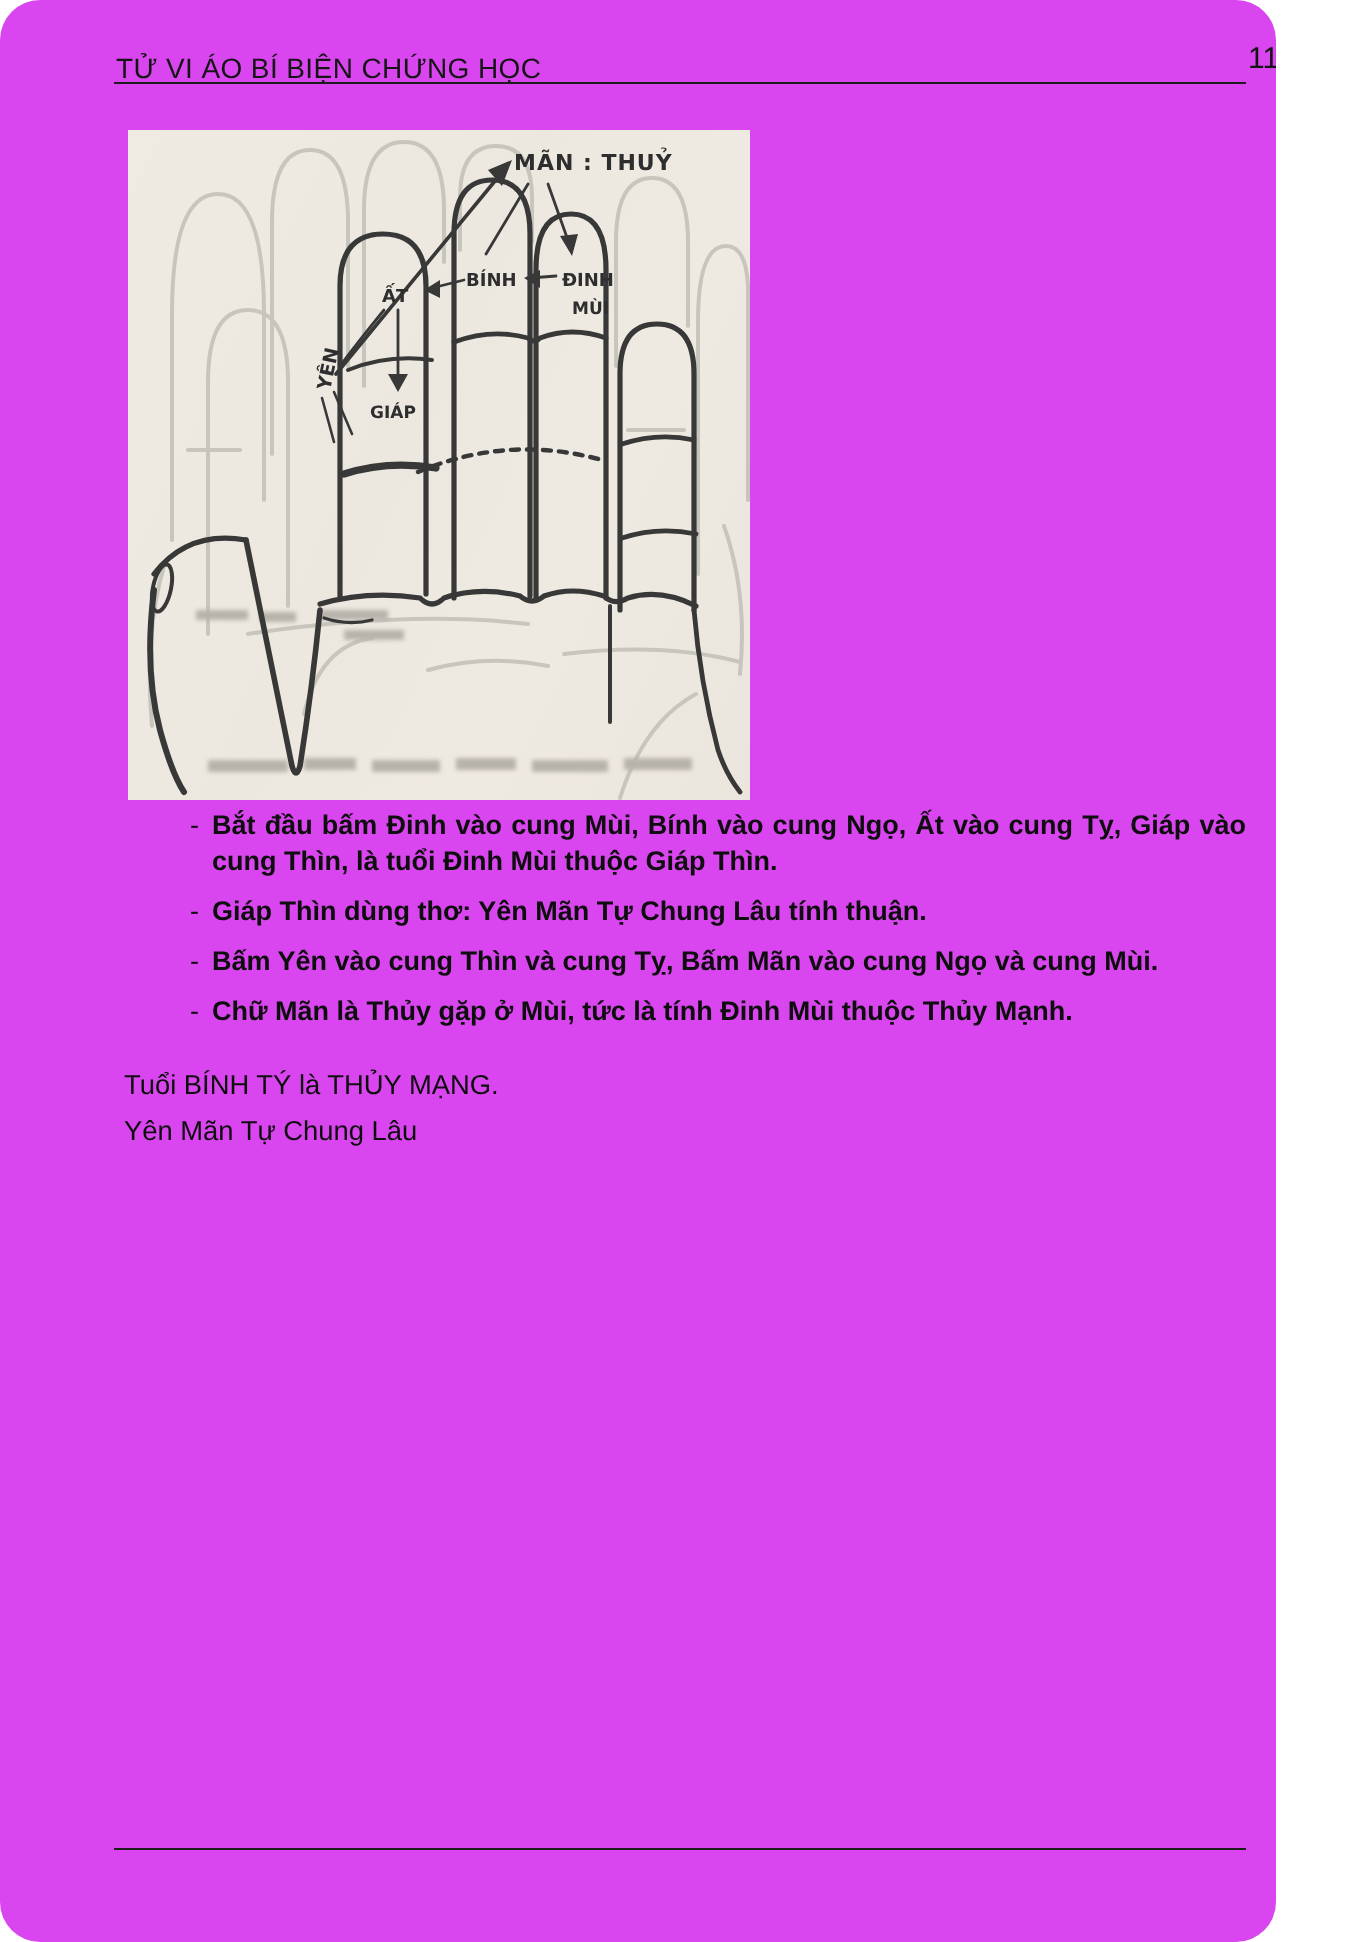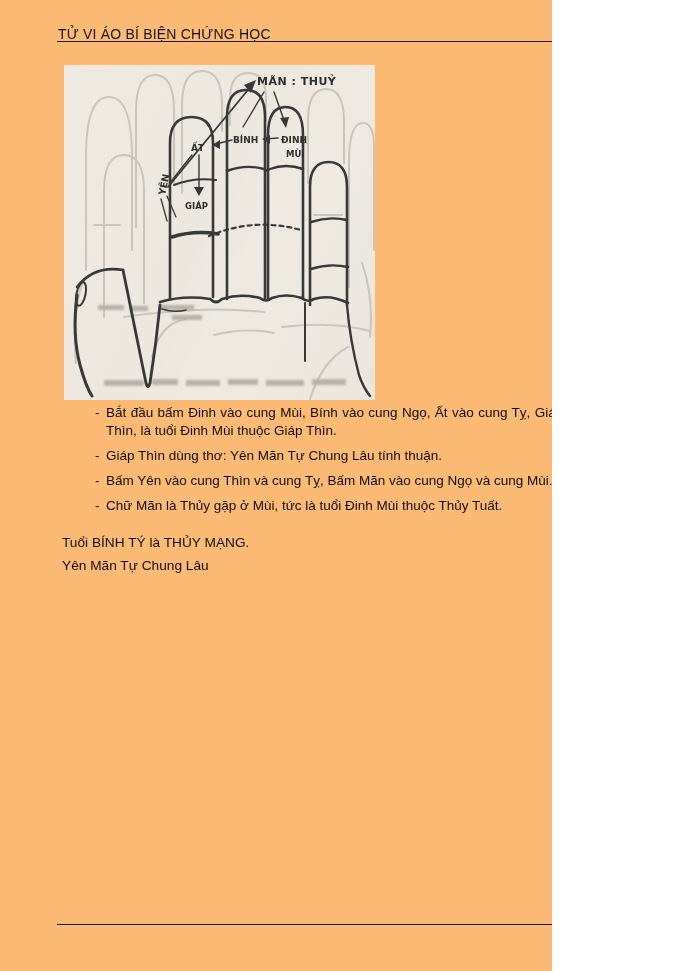--- a/index.html
+++ b/index.html
@@ -1,34 +1,34 @@
 <!DOCTYPE html>
 <html><head>
 <meta charset="utf-8">
 <style>
   html,body{margin:0;padding:0;background:#fff;}
   .page{
-    position:relative;width:552px;height:971px;background:#fdba74;
-    font-family:"Liberation Sans",sans-serif;color:#111;overflow:hidden;
+    position:relative;width:638px;height:971px;background:#d946ef;
+    font-family:"Liberation Sans",sans-serif;color:#111;overflow:hidden;border-radius:20px;
   }
   
   .header-title{position:absolute;left:58px;top:26px;font-size:14px;letter-spacing:.2px;color:#151515;}
   .page-number{position:absolute;left:624px;top:21px;font-family:Liberation Sans, sans-serif;font-size:15px;color:#151515;}
   .header-rule{position:absolute;left:57px;top:41px;width:566px;height:1.4px;background:#1c1c1c;}
   
   .scan{
     position:absolute;left:64px;top:65px;width:311px;height:335px;
     background:linear-gradient(115deg,#efebe3 0%,#ece8e0 45%,#efeae1 70%,#ebe6dd 100%);
   }
   .scan svg{display:block}
   
   .bullets{position:absolute;left:95px;top:404px;width:528px;font-size:13.5px;line-height:17.5px;color:#0e0e0e;}
   .bullet{display:flex;margin-bottom:7.5px;}
   .bullet .dash{flex:0 0 11px;}
-  .bullet .bt{flex:1 1 auto;}
+  .bullet .bt{flex:1 1 auto;font-weight:bold;}
   .bullet.justify .bt{text-align:justify;}
   
   .paras{position:absolute;left:62px;top:531px;width:460px;font-size:13.7px;line-height:23px;color:#0e0e0e;}
   .paras .b{font-weight:bold;}
   
   .footer-rule{position:absolute;left:57px;top:924px;width:566px;height:1.3px;background:#1c1c1c;}
   .footer-text{position:absolute;left:60px;top:928px;font-size:14px;letter-spacing:.2px;color:#151515;}
 </style>
 </head>
 <body>
@@ -144,21 +144,21 @@
     <div class="bullet">
       <span class="dash">-</span>
       <div class="bt">Giáp Thìn dùng thơ: Yên Mãn Tự Chung Lâu tính thuận.</div>
     </div>
     <div class="bullet">
       <span class="dash">-</span>
       <div class="bt">Bấm Yên vào cung Thìn và cung Tỵ, Bấm Mãn vào cung Ngọ và cung Mùi.</div>
     </div>
     <div class="bullet">
       <span class="dash">-</span>
-      <div class="bt">Chữ Mãn là Thủy gặp ở Mùi, tức là tuổi Đinh Mùi thuộc Thủy Tuất.</div>
+      <div class="bt">Chữ Mãn là Thủy gặp ở Mùi, tức là tính Đinh Mùi thuộc Thủy Mạnh.</div>
     </div>
   </div>
 
   <div class="paras">
     <div>Tuổi BÍNH TÝ là THỦY MẠNG.</div>
     <div>Yên Mãn Tự Chung Lâu</div>
   </div>
 
   <div class="footer-rule"></div>
 

